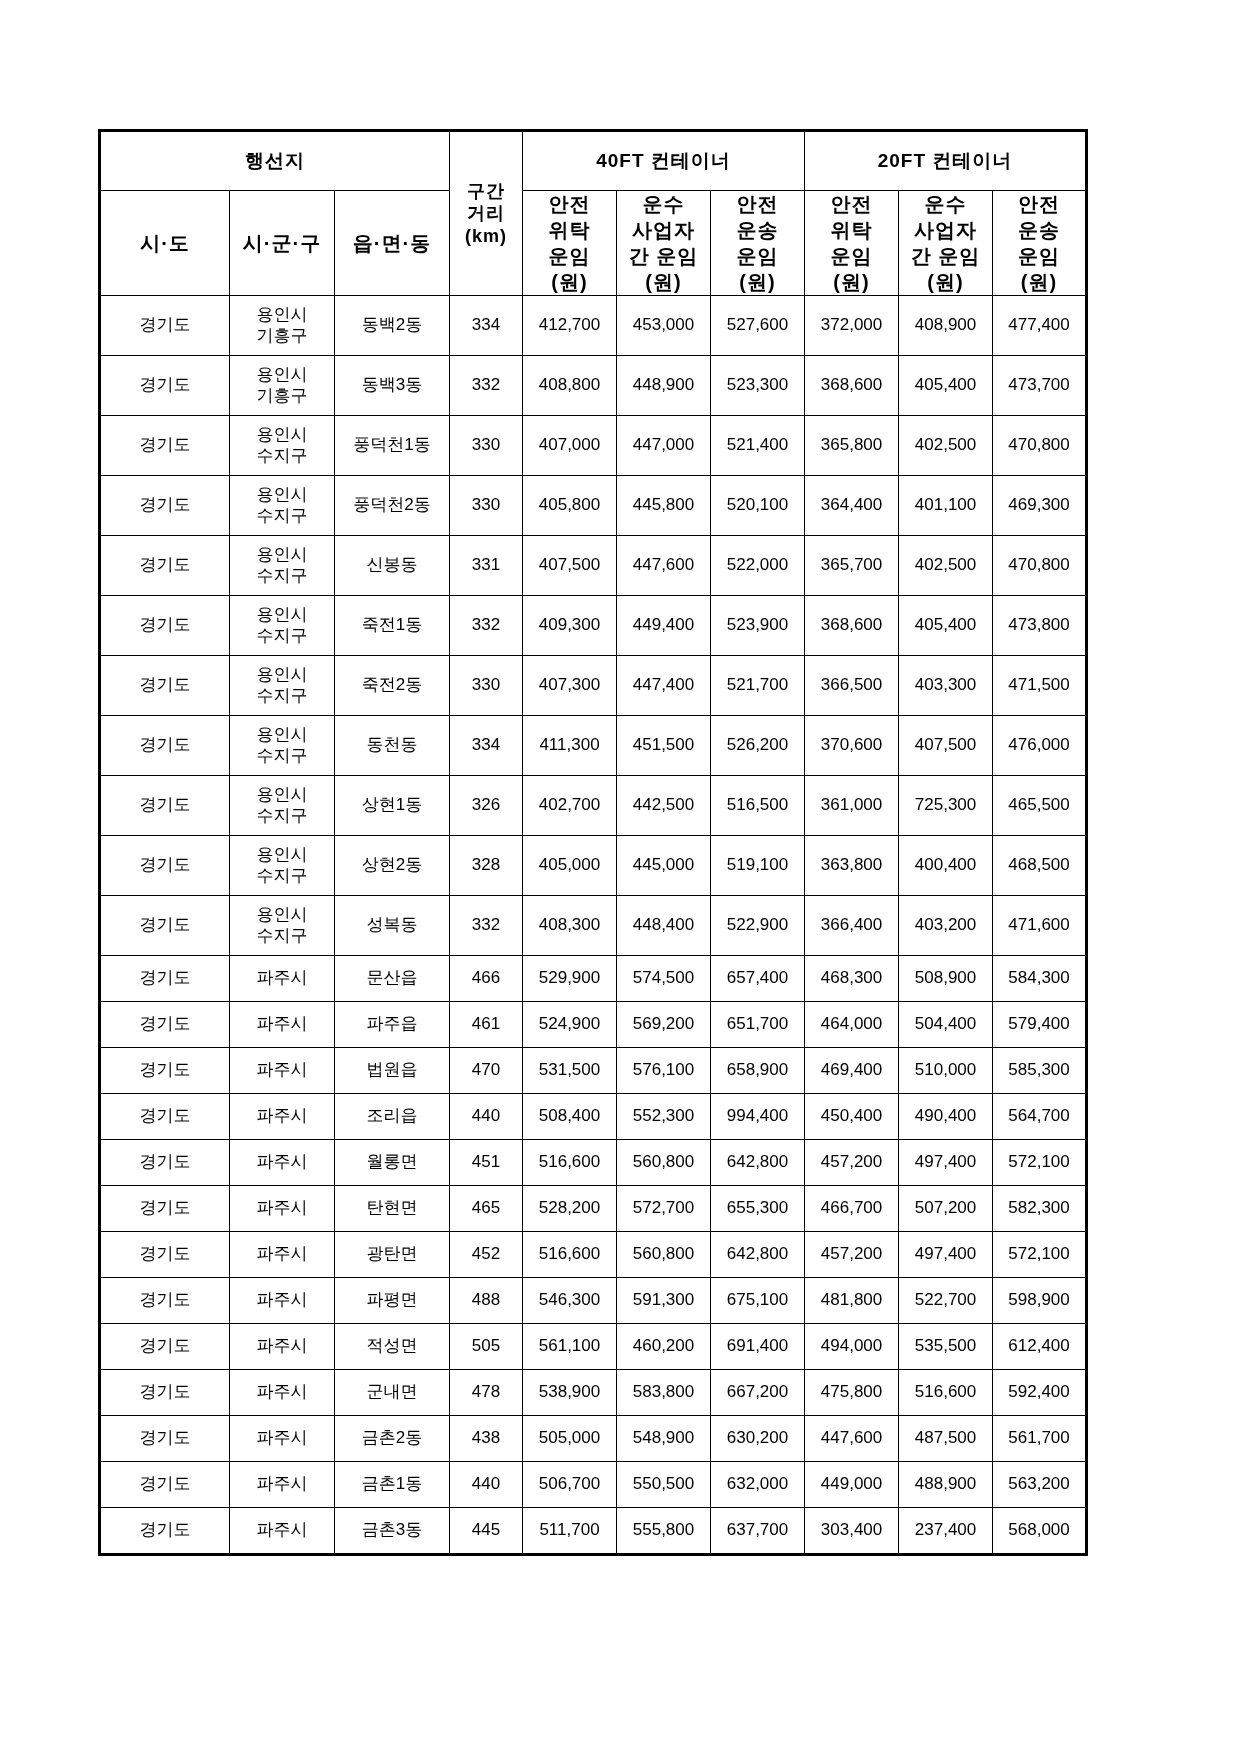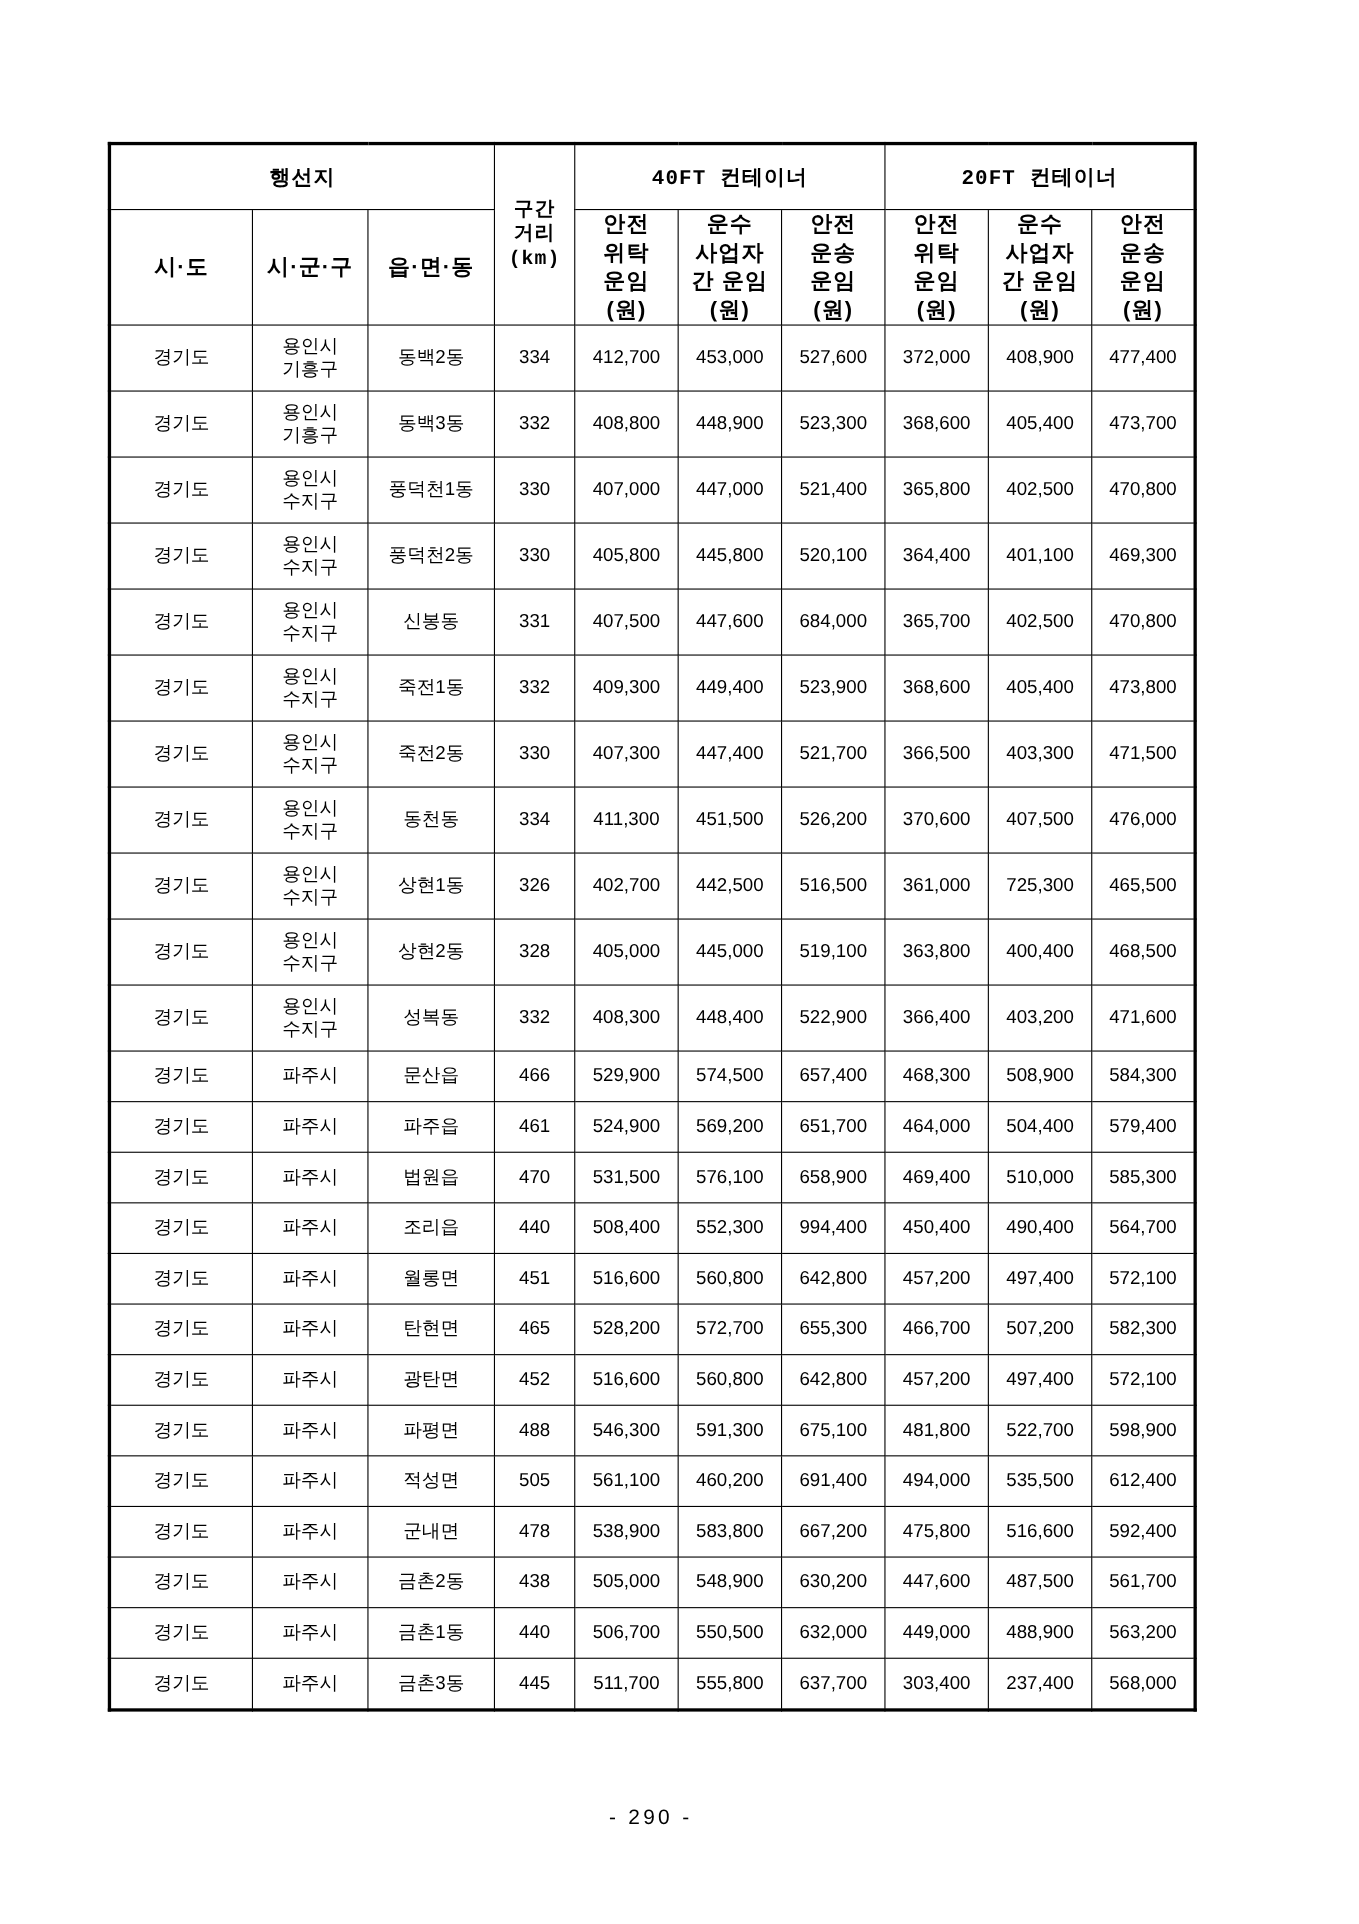--- a/index.html
+++ b/index.html
@@ -25,21 +25,21 @@
     border:1.5px solid #000;
     text-align:center;
     vertical-align:middle;
     padding:0 2px;
     overflow:hidden;
   }
   .fare-table thead th {
     font-weight:bold;
     letter-spacing:1px;
   }
-  .fare-table thead tr.hrow1 th { height:58px; font-size:19px;font-family:Liberation Mono, monospace; }
+  .fare-table thead tr.hrow1 th { height:58px; font-size:19px; }
   .fare-table thead tr.hrow2 th { height:100px; font-size:20px; line-height:1.3; }
   .fare-table td { font-size:17px; line-height:1.18; }
   .fare-table tr.tall td { height:59px; }
   .fare-table tr.short td { height:45px; }
   .pre { white-space:pre-line; }
   .distance-head { font-size:18px !important; line-height:1.25 !important; }
   .page-number {
     position:absolute;
     left:98px;
     top:1642px;
@@ -160,21 +160,21 @@
           <td>469,300</td>
         </tr>
         <tr class="tall">
           <td>경기도</td>
           <td class="pre">용인시
 수지구</td>
           <td>신봉동</td>
           <td>331</td>
           <td>407,500</td>
           <td>447,600</td>
-          <td>684,000</td>
+          <td>522,000</td>
           <td>365,700</td>
           <td>402,500</td>
           <td>470,800</td>
         </tr>
         <tr class="tall">
           <td>경기도</td>
           <td class="pre">용인시
 수지구</td>
           <td>죽전1동</td>
           <td>332</td>
@@ -402,15 +402,14 @@
           <td>511,700</td>
           <td>555,800</td>
           <td>637,700</td>
           <td>303,400</td>
           <td>237,400</td>
           <td>568,000</td>
         </tr>
       </tbody>
   </table>
 
-  <div class="page-number">- 290 -</div>
 
 </div>
 
 </body></html>

